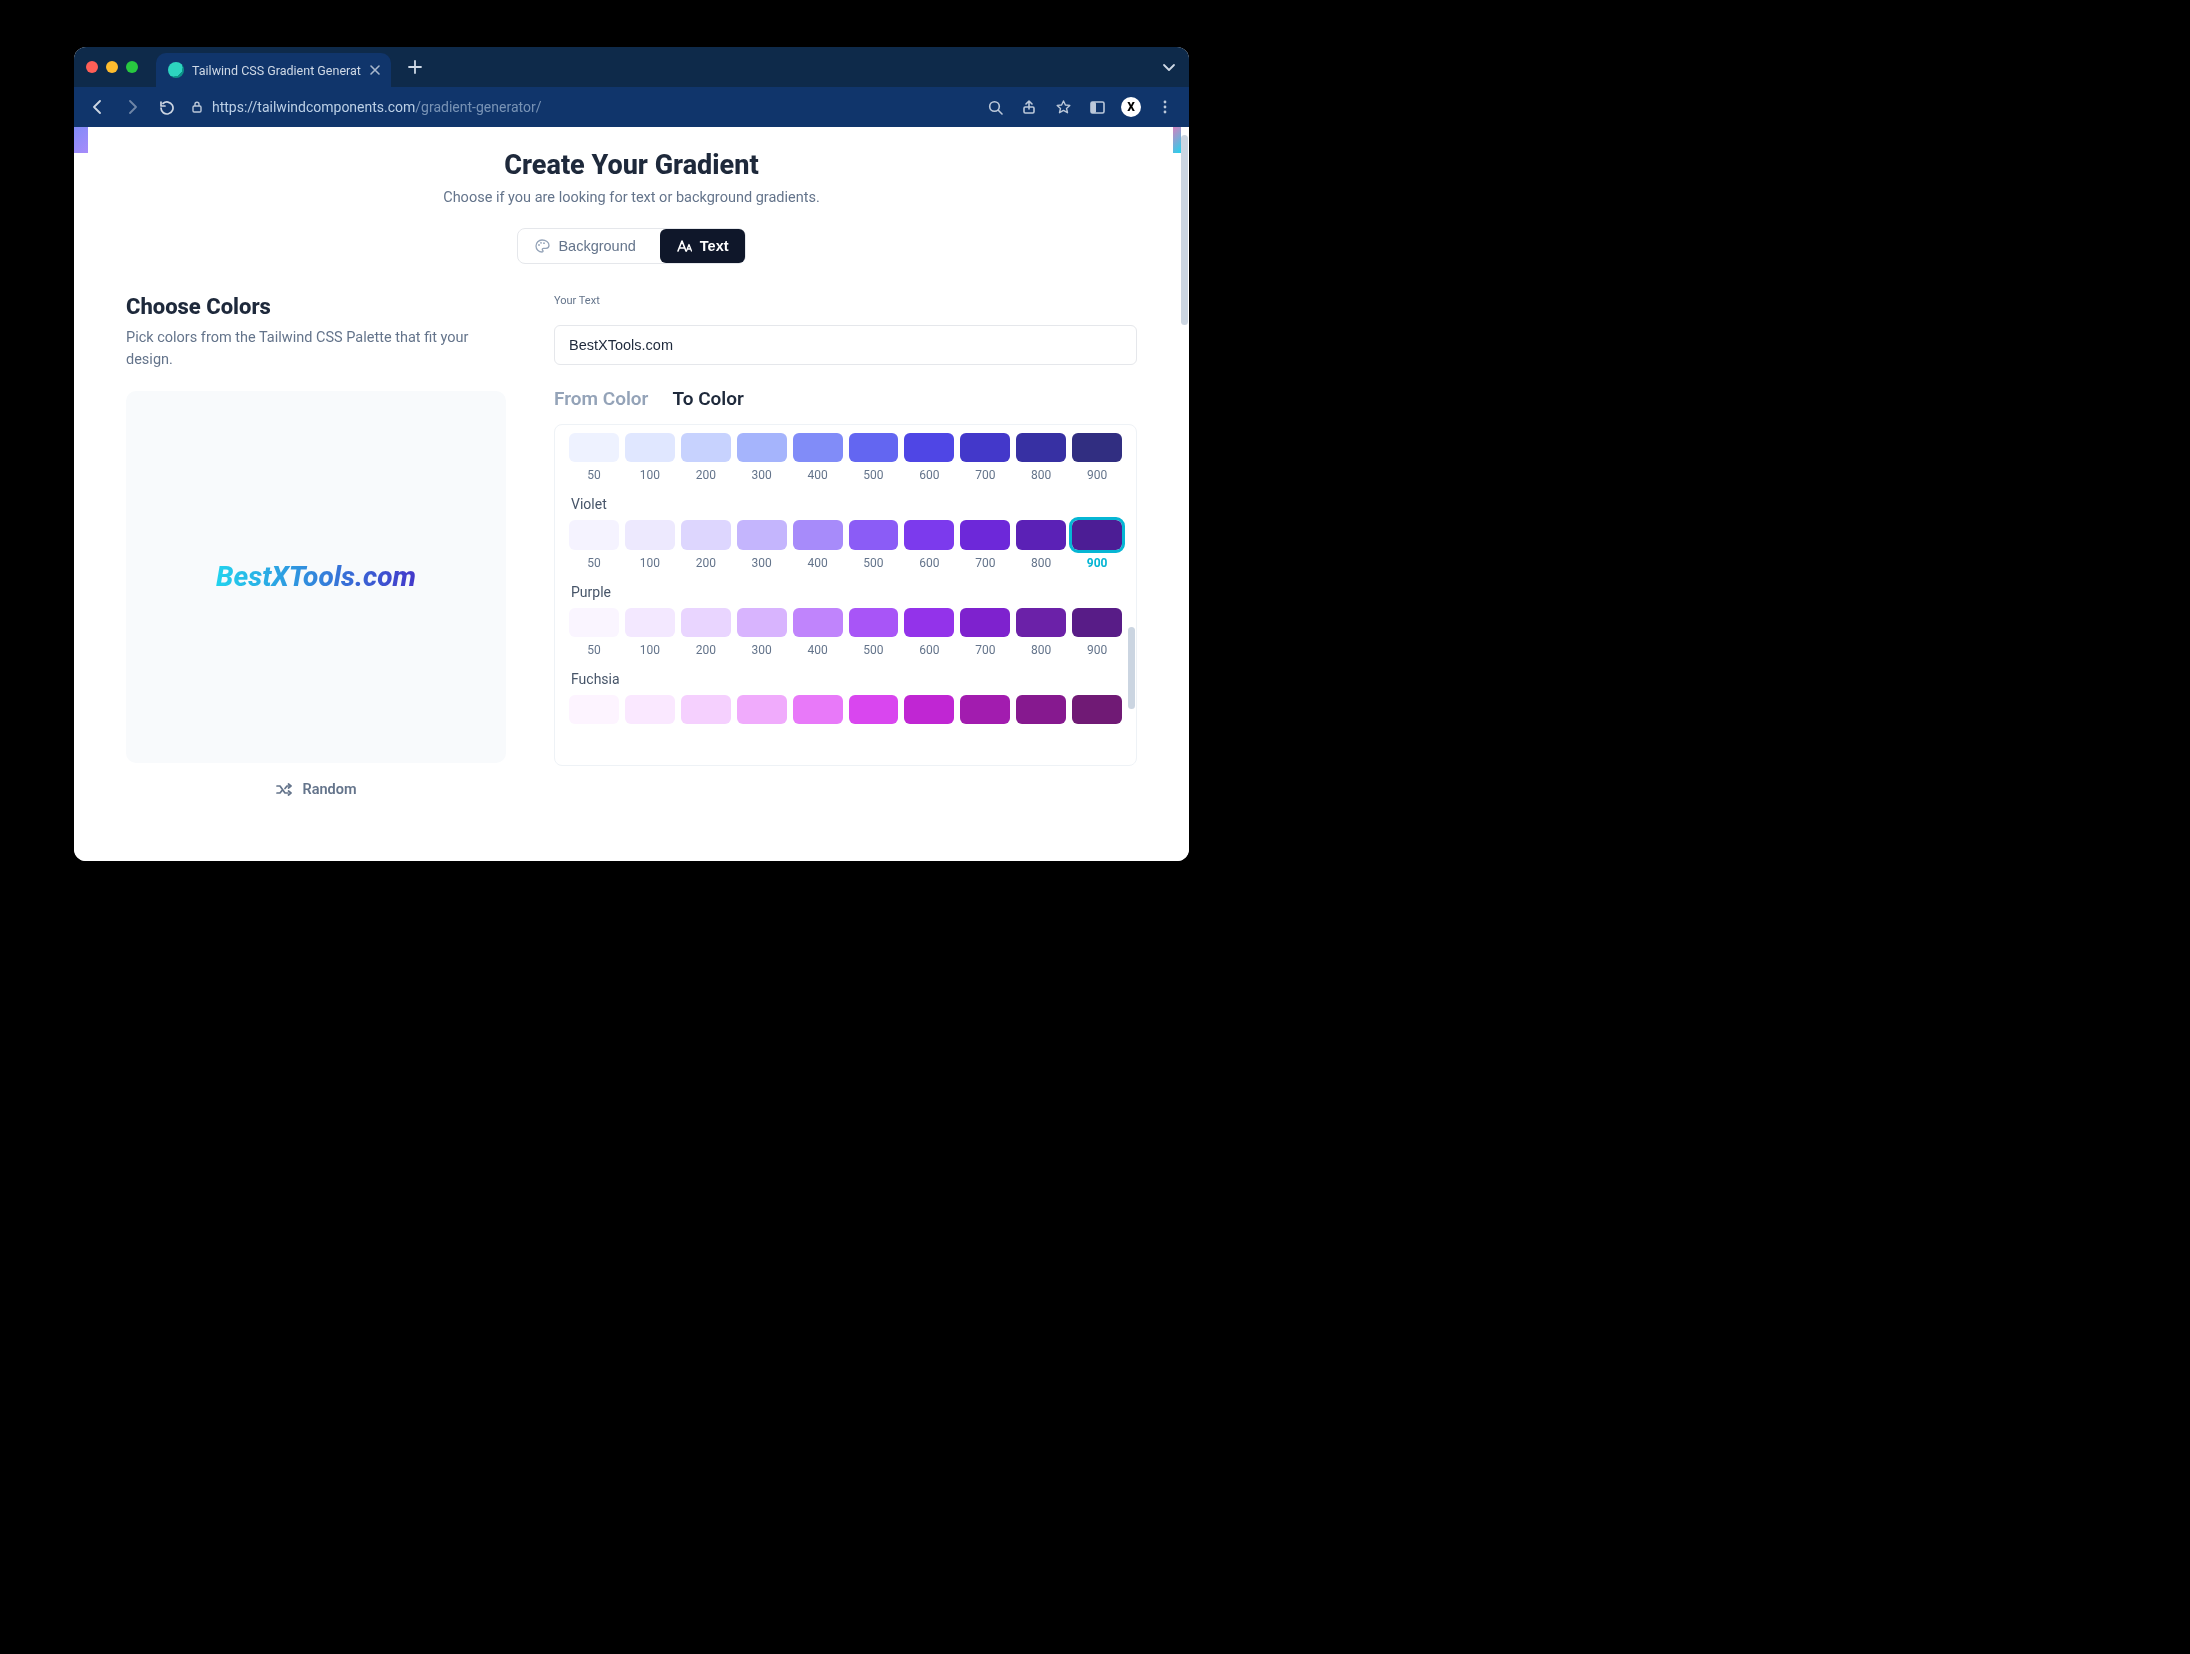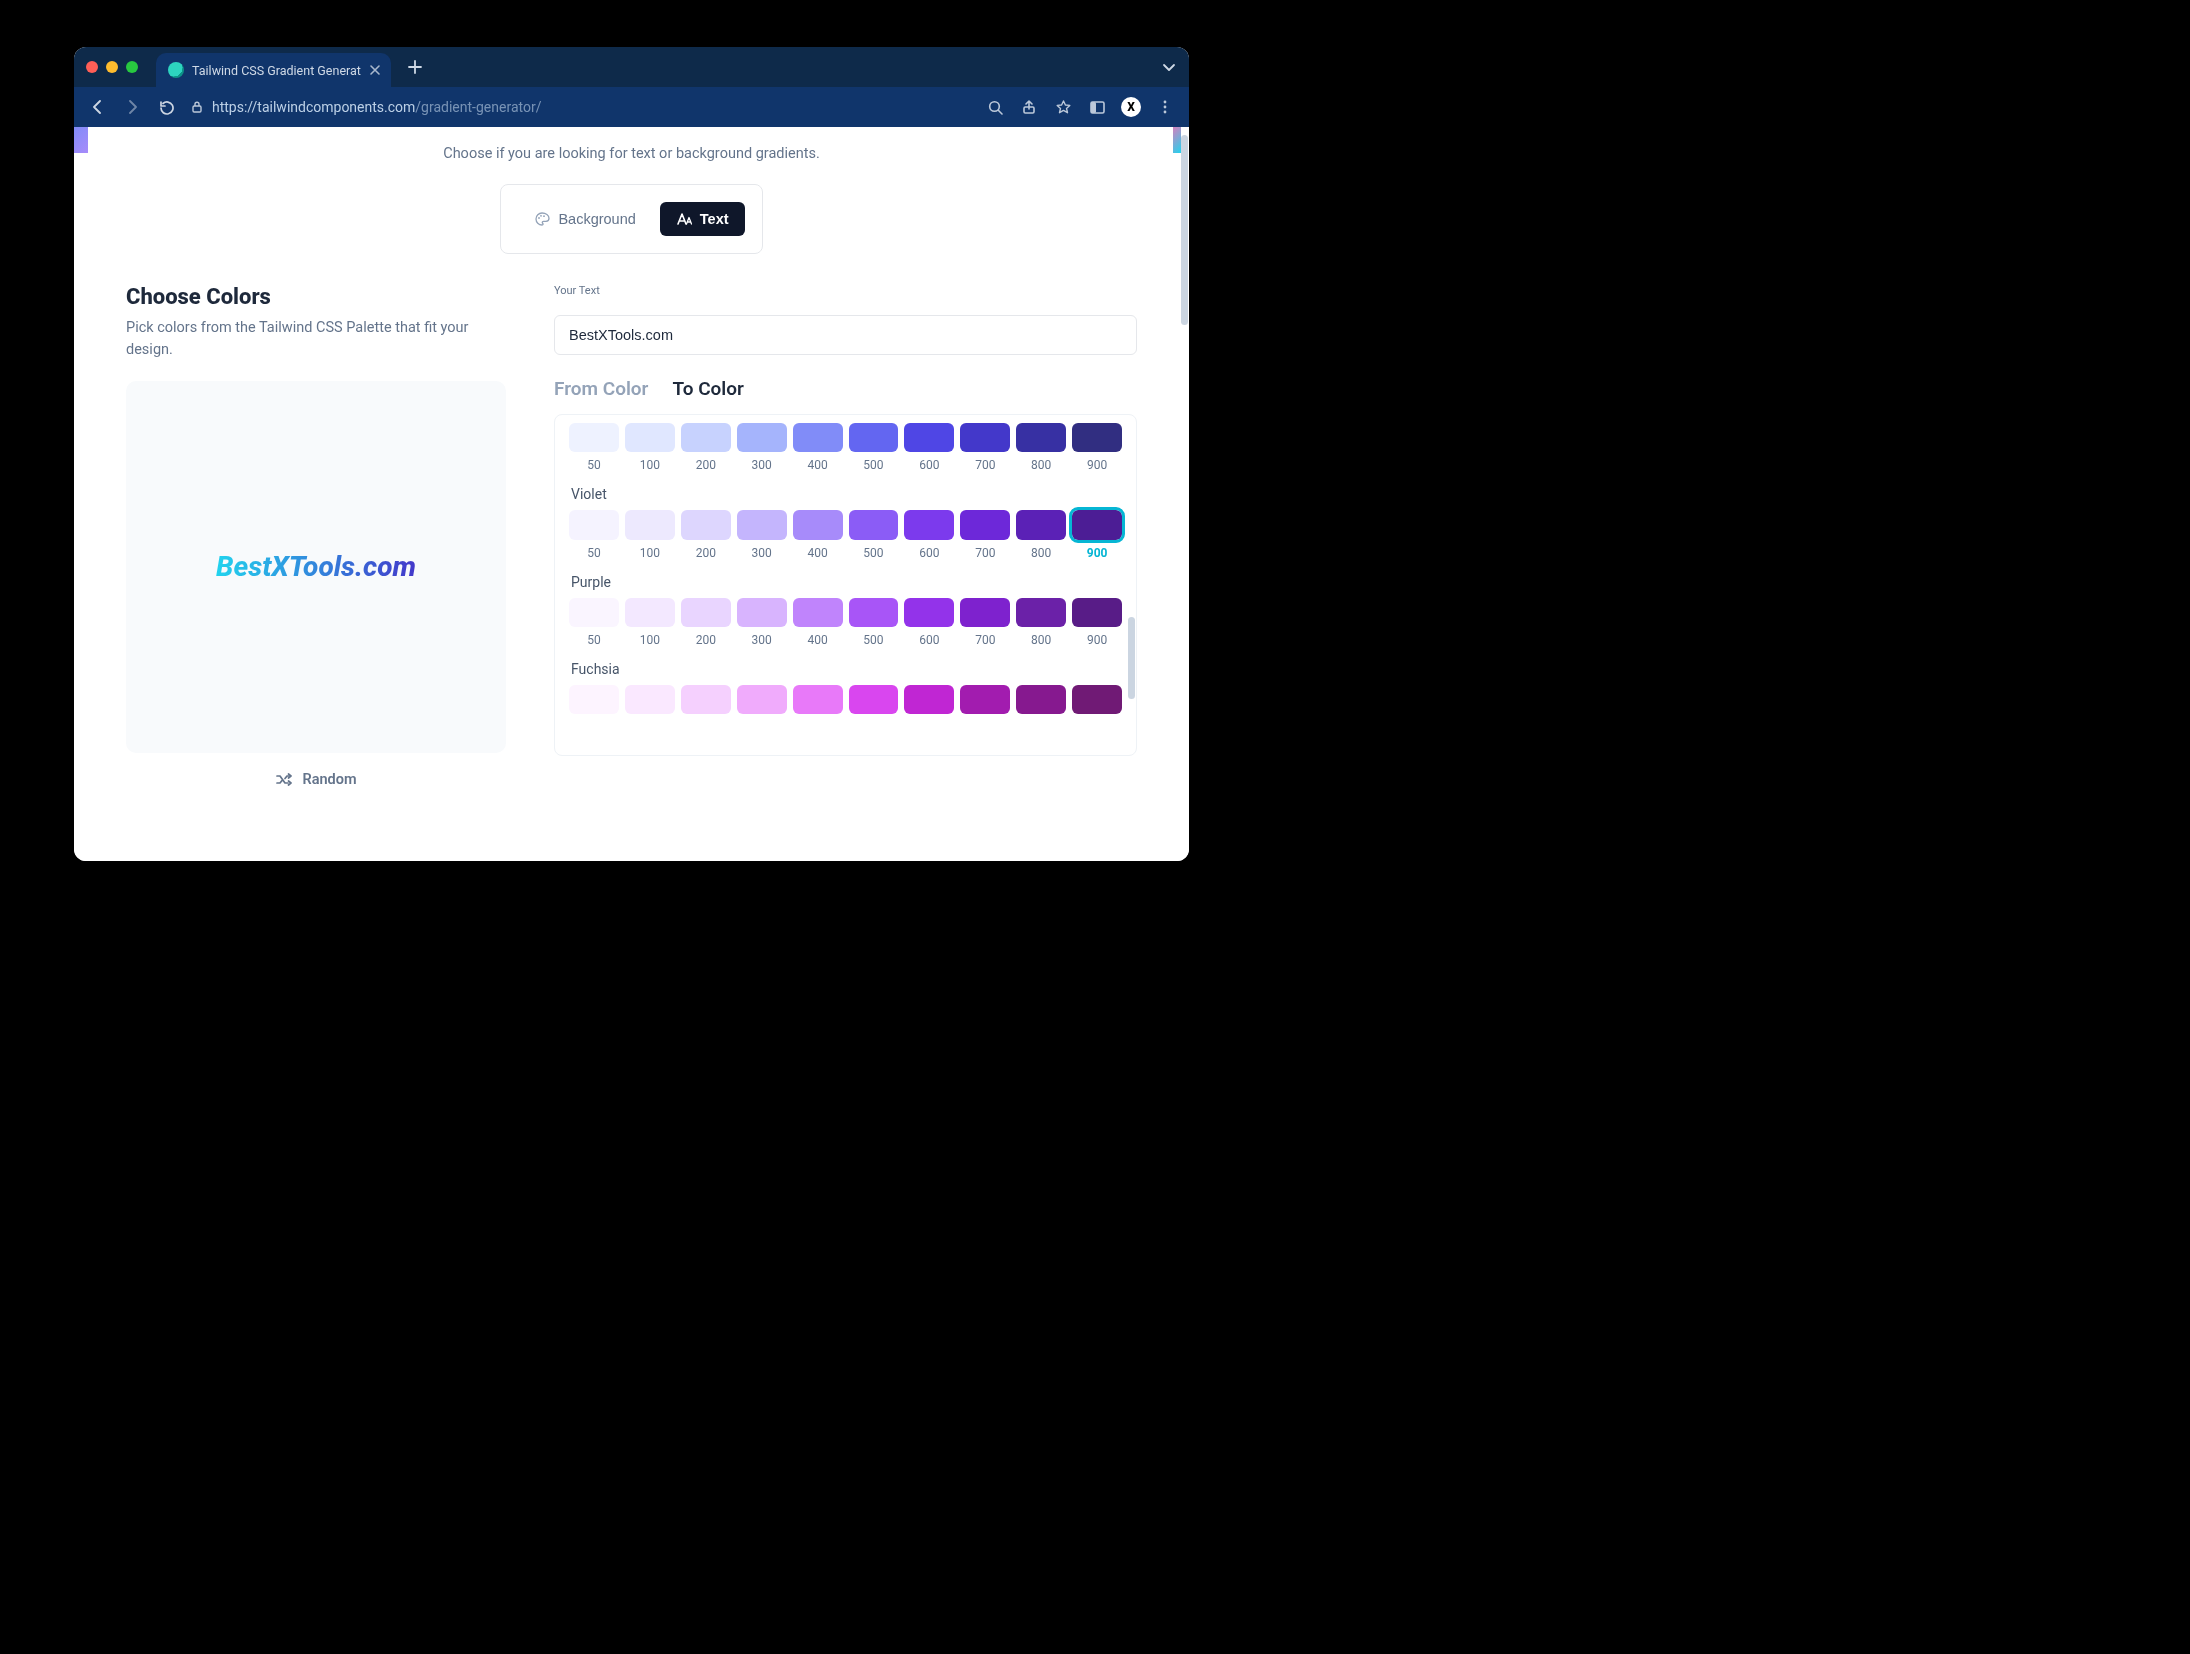--- a/index.html
+++ b/index.html
@@ -97,21 +97,21 @@
   .page{
     position:absolute;left:16px;right:16px;top:0;bottom:0;background:#fff;
     padding: 18px 36px 0;
   }
   h1.page-title{
     margin:4px 0 8px;text-align:center;font-size:27px;font-weight:800;color:var(--ink);
   }
   .subtitle{ text-align:center;color:var(--ink-lighter);font-size:14.5px;margin-bottom:22px;}
   .seg{
     width:fit-content;margin:0 auto 30px;display:flex;gap:8px;
-    border:1px solid #e5e7eb;border-radius:8px;padding:17px;
+    border:1px solid #e5e7eb;border-radius:8px;padding:0;
   }
   .seg button{
     display:flex;align-items:center;gap:8px;border:0;background:transparent;
     padding:9px 16px;font-size:14.5px;color:var(--ink-lighter);border-radius:6px;cursor:pointer;
   }
   .seg button.active{ background:#0f172a;color:#fff;font-weight:600;}
   .seg .ic{width:16px;height:16px;display:inline-flex;align-items:center;justify-content:center;}
   .cols{ display:flex;gap:48px;align-items:flex-start;}
   .left{ width:380px;flex:0 0 auto;}
   .right{ flex:1;min-width:0;}
@@ -247,20 +247,21 @@
       </div>
     </div>
   </div>
 
   <div class="viewport">
     <div class="edge l"></div>
     <div class="edge r"></div>
     <div class="scrollbar"></div>
 
     <div class="page">
+      <h1 class="page-title">Create Your Gradient</h1>
       <div class="subtitle">Choose if you are looking for text or background gradients.</div>
 
       <div class="seg">
         <button>
           <span class="ic">
             <svg width="16" height="16" viewBox="0 0 16 16">
                 <path d="M8 2a6 6 0 1 0 0 12c1.3 0 1.3-1 .6-1.7-.8-.8-.1-2 .9-2H12a3 3 0 0 0 3-3C15 4.3 11.9 2 8 2Z" fill="none" stroke="#94a3b8" stroke-width="1.3"></path>
                 <circle cx="5" cy="7" r=".9" fill="#94a3b8"></circle>
                 <circle cx="7" cy="4.8" r=".9" fill="#94a3b8"></circle>
                 <circle cx="10" cy="5.2" r=".9" fill="#94a3b8"></circle>

